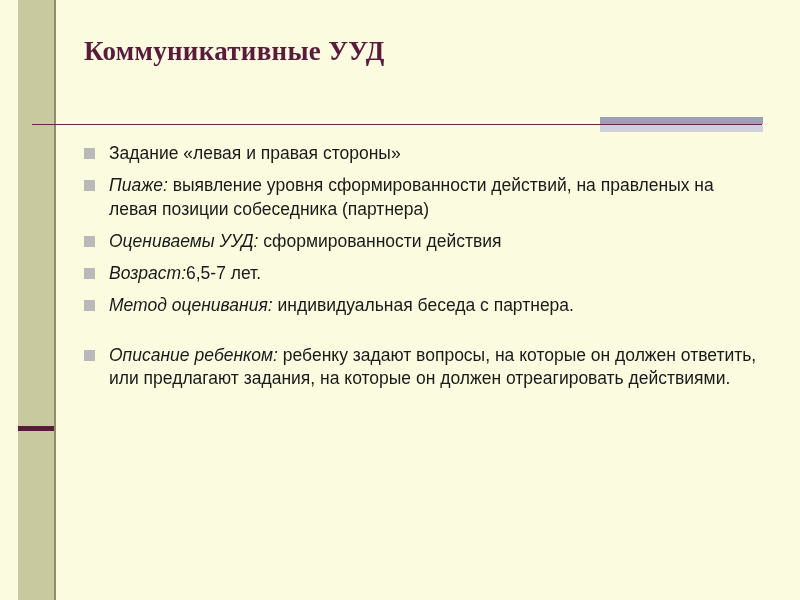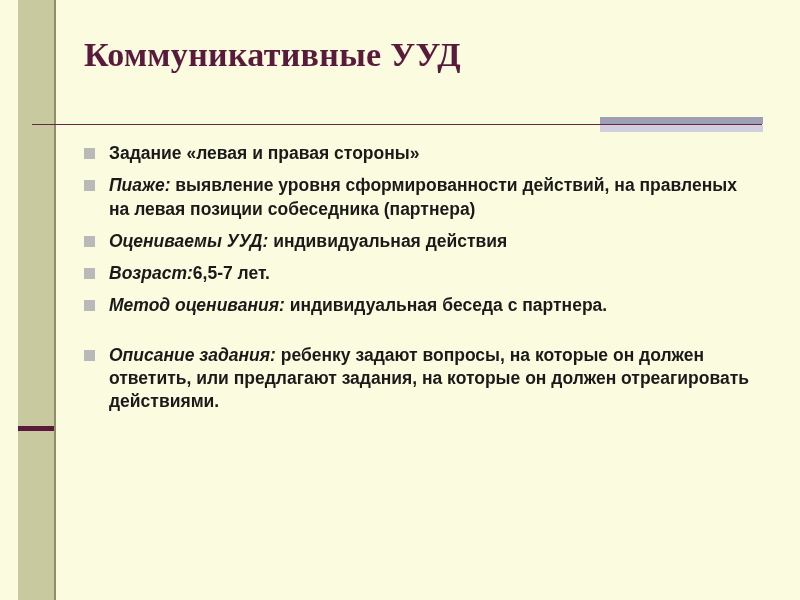--- a/index.html
+++ b/index.html
@@ -46,21 +46,21 @@
     background: #8e8e6b;
   }
   
   .title {
     position: absolute;
     left: 84px;
     top: 36px;
     width: 660px;
     font-family: "Liberation Serif", serif;
     font-weight: bold;
-    font-size: 34px;
+    font-size: 27px;
     color: #5a1a3c;
     letter-spacing: 0.3px;
   }
   
   .rule-thin {
     position: absolute;
     left: 32px;
     top: 124px;
     width: 730px;
     height: 1px;
@@ -103,21 +103,20 @@
     height: 11px;
     background: #b9b9b9;
     margin-top: 6px;
     margin-right: 14px;
   }
   .bullet-text {
     flex: 1 1 auto;
     font-size: 17.5px;
     line-height: 1.33;
     color: #1a1a1a;
-    font-weight: bold;
   }
   .bullet-text .lead {
     font-style: italic;
   }
 </style>
 </head>
 <body>
 
 <div class="slide">
 
@@ -139,32 +138,32 @@
     </div>
 
 
     <div class="bullet-row">
       <span class="marker"></span>
       <span class="bullet-text"><span class="lead">Пиаже:</span><span> выявление уровня сформированности действий, на правленых на левая позиции собеседника (партнера)</span></span>
     </div>
 
     <div class="bullet-row">
       <span class="marker"></span>
-      <span class="bullet-text"><span class="lead">Оцениваемы УУД:</span><span> индивидуальная действия</span></span>
+      <span class="bullet-text"><span class="lead">Оцениваемы УУД:</span><span> сформированности действия</span></span>
     </div>
 
     <div class="bullet-row">
       <span class="marker"></span>
       <span class="bullet-text"><span class="lead">Возраст:</span><span>6,5-7 лет.</span></span>
     </div>
 
     <div class="bullet-row">
       <span class="marker"></span>
       <span class="bullet-text"><span class="lead">Метод оценивания:</span><span> индивидуальная беседа с партнера.</span></span>
     </div>
 
     <div class="bullet-row gap-before">
       <span class="marker"></span>
-      <span class="bullet-text"><span class="lead">Описание задания:</span><span> ребенку задают вопросы, на которые он должен ответить, или предлагают задания, на которые он должен отреагировать действиями.</span></span>
+      <span class="bullet-text"><span class="lead">Описание ребенком:</span><span> ребенку задают вопросы, на которые он должен ответить, или предлагают задания, на которые он должен отреагировать действиями.</span></span>
     </div>
 
   </div>
 </div>
 
 </body></html>

